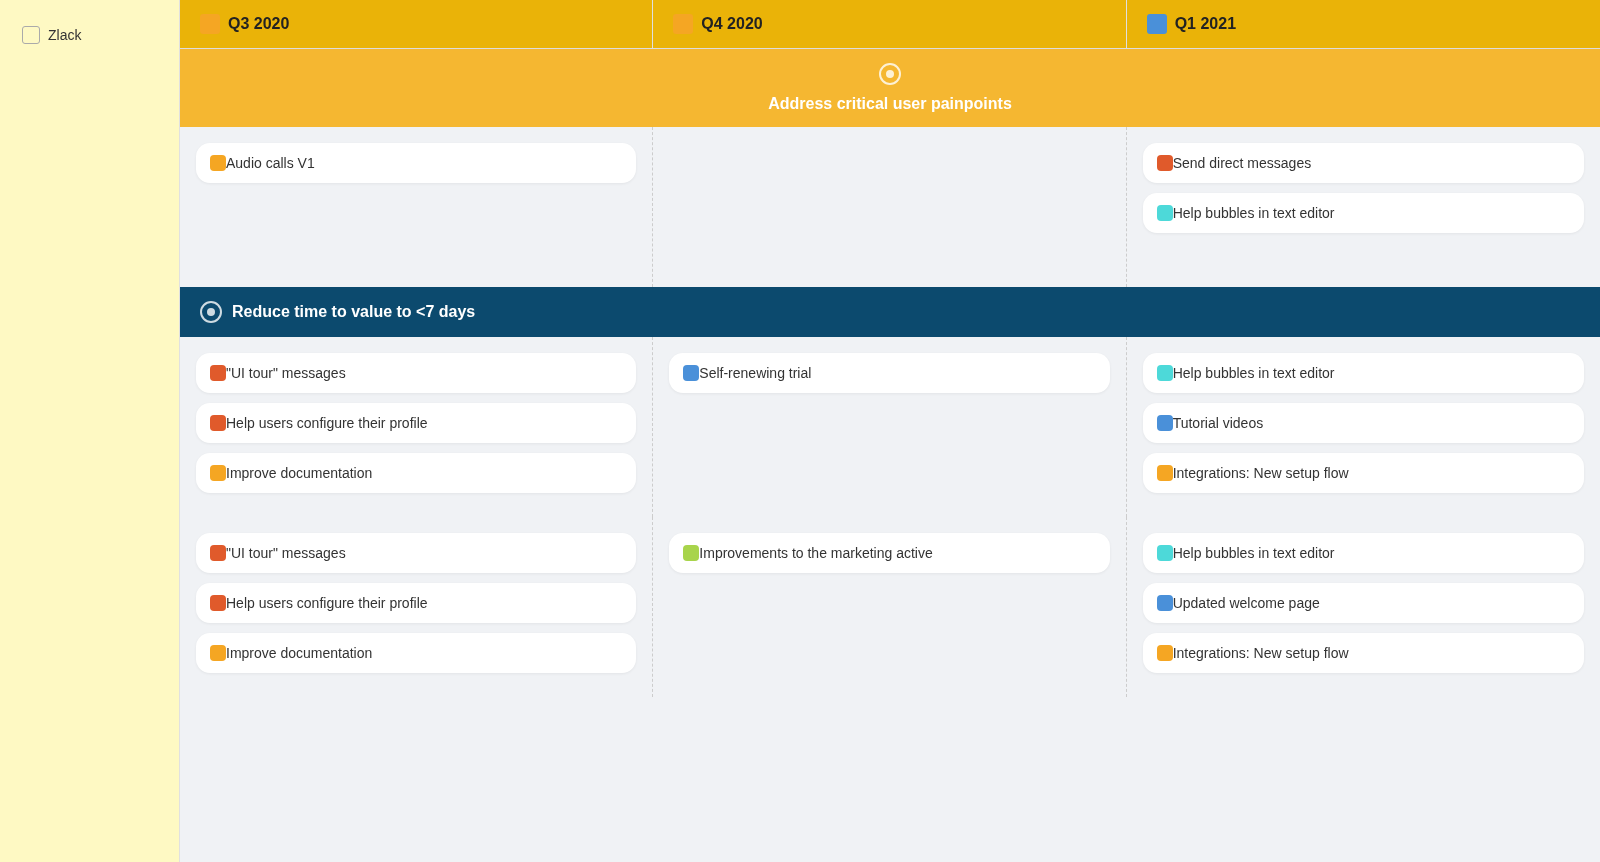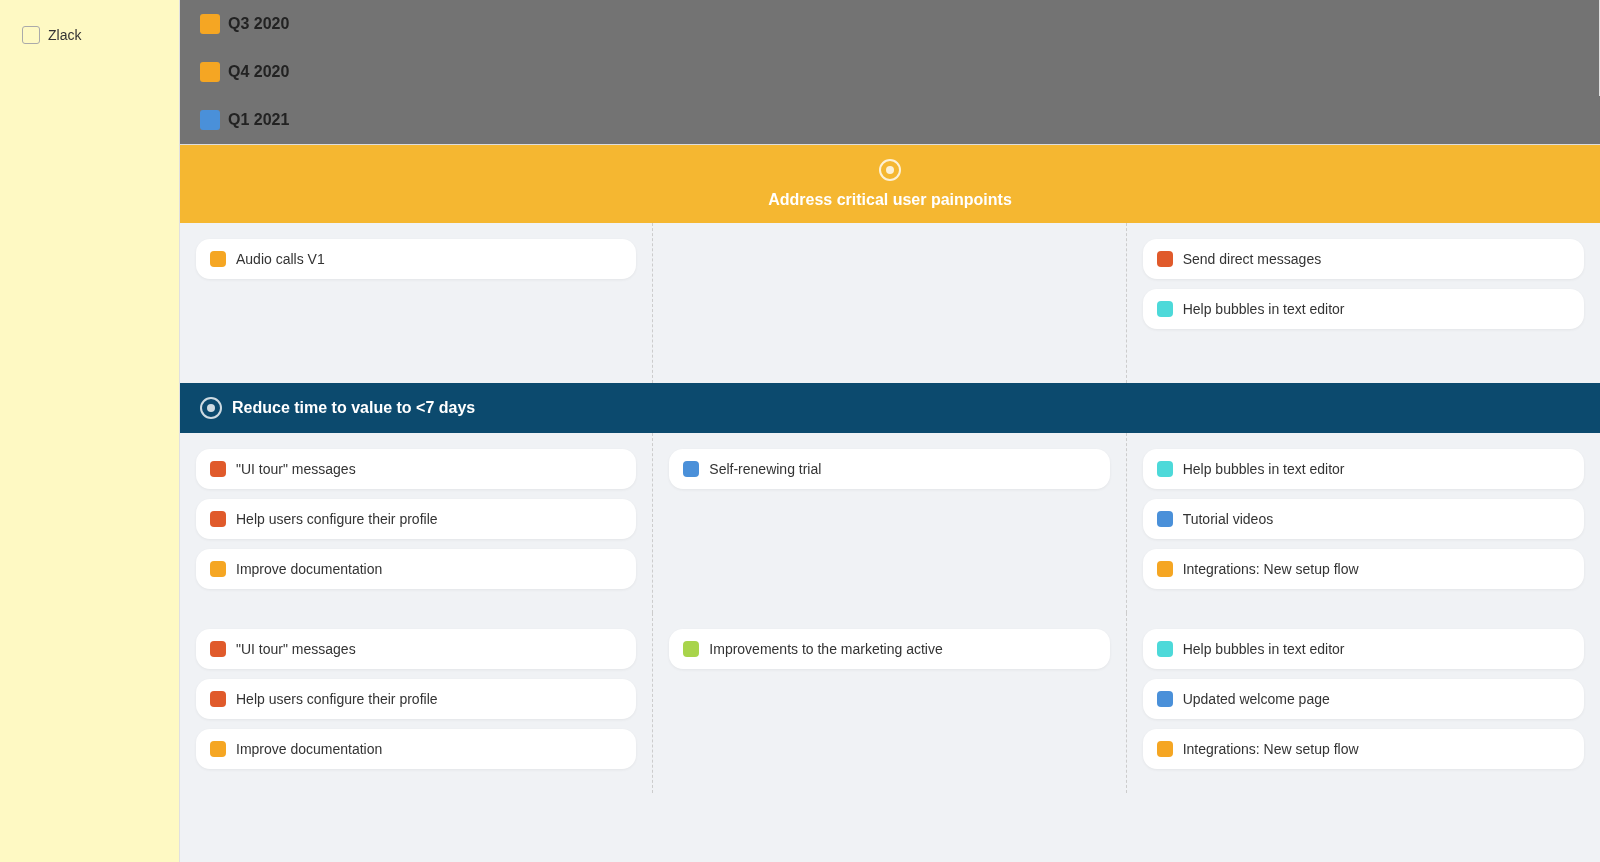--- a/index.html
+++ b/index.html
@@ -42,23 +42,23 @@
     .main-content {
       flex: 1;
       overflow-y: auto;
       overflow-x: auto;
     }
     .grid-container {
       min-width: 1420px;
     }
     .columns-header {
       display: grid;
-      grid-template-columns: 1fr;
+      grid-template-columns: 1fr 1fr 1fr;
       border-bottom: 1px solid #ddd;
-      background: #737373;
+      background: #eab308;
       position: sticky;
       top: 0;
       z-index: 10;
     }
     .col-header {
       padding: 14px 20px;
       display: flex;
       align-items: center;
       gap: 8px;
       font-size: 16px;
@@ -114,21 +114,20 @@
       min-height: 160px;
     }
     .swimlane-col:last-child { border-right: none; }
     .feature-card {
       background: #fff;
       border-radius: 14px;
       padding: 12px 14px;
       margin-bottom: 10px;
       display: flex;
       align-items: center;
-      gap: 10px;
       font-size: 14px;
       color: #333;
       box-shadow: 0 1px 3px rgba(0,0,0,0.06);
       cursor: pointer;
     }
     .feature-card:last-child { margin-bottom: 0; }
     .feature-dot {
       width: 16px;
       height: 16px;
       border-radius: 4px;

